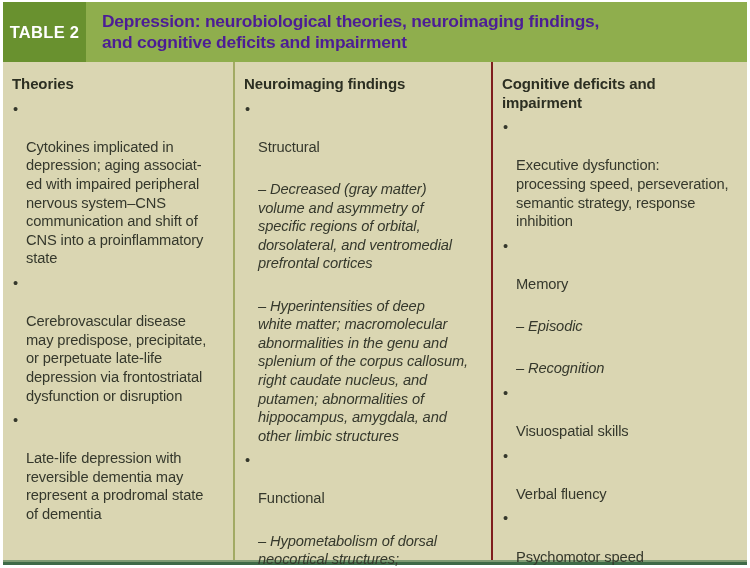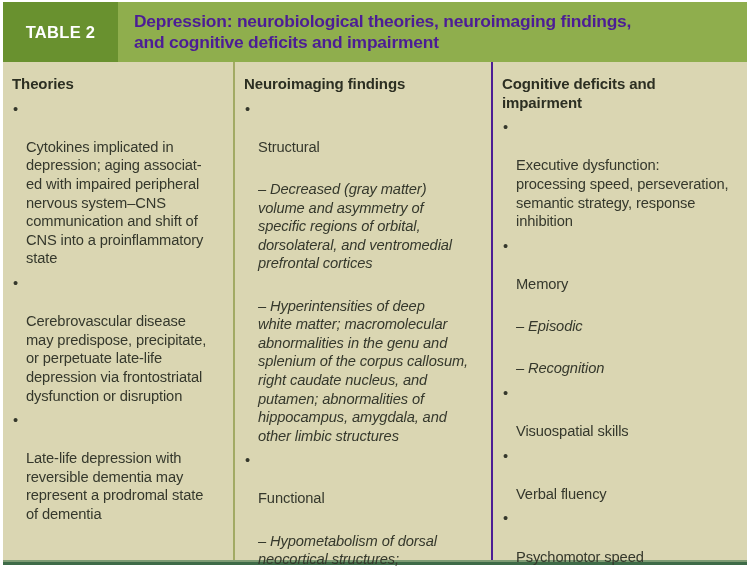--- a/index.html
+++ b/index.html
@@ -9,40 +9,40 @@
   }
   .page {
     width:750px; height:568px; box-sizing:border-box;
     padding:2px 3px 0 3px; background:#ffffff;
   }
   .tablewrap { width:744px; }
 
   
   .header { display:flex; height:60px; }
   .label-box {
-    width:115px; background:#69912f; color:#ffffff;
+    width:83px; background:#69912f; color:#ffffff;
     font-weight:bold; font-size:16.5px; letter-spacing:0.3px;
     display:flex; align-items:center; justify-content:center;
     flex:0 0 auto;
   }
   .title-box {
     flex:1; background:#8fae4d; display:flex; align-items:center;
     padding-left:16px; box-sizing:border-box;
   }
   .title-text {
     color:#4c1d95; font-weight:bold; font-size:17.4px; line-height:20.8px;
     letter-spacing:-0.2px; white-space:pre-line;
   }
 
   
   .bodyrow { display:flex; height:498px; background:#dad6b2; }
   .col { box-sizing:border-box; padding:13px 5px 0 9px; }
   .col-1 { width:230px; }
   .col-2 { width:258px; border-left:2px solid #a2aa64; }
-  .col-3 { flex:1; border-left:2px solid #4c1d95; }
+  .col-3 { flex:1; border-left:2px solid #7f1d1d; }
 
   .col-heading {
     margin:0 0 3px 0; font-size:15px; line-height:18.6px;
     font-weight:bold; color:#2c2f22; white-space:pre-line;
     letter-spacing:-0.1px;
   }
   .item {
     position:relative; padding-left:14px;
     font-size:14.7px; line-height:18.6px; color:#35382c;
     letter-spacing:-0.12px; white-space:pre-line;

